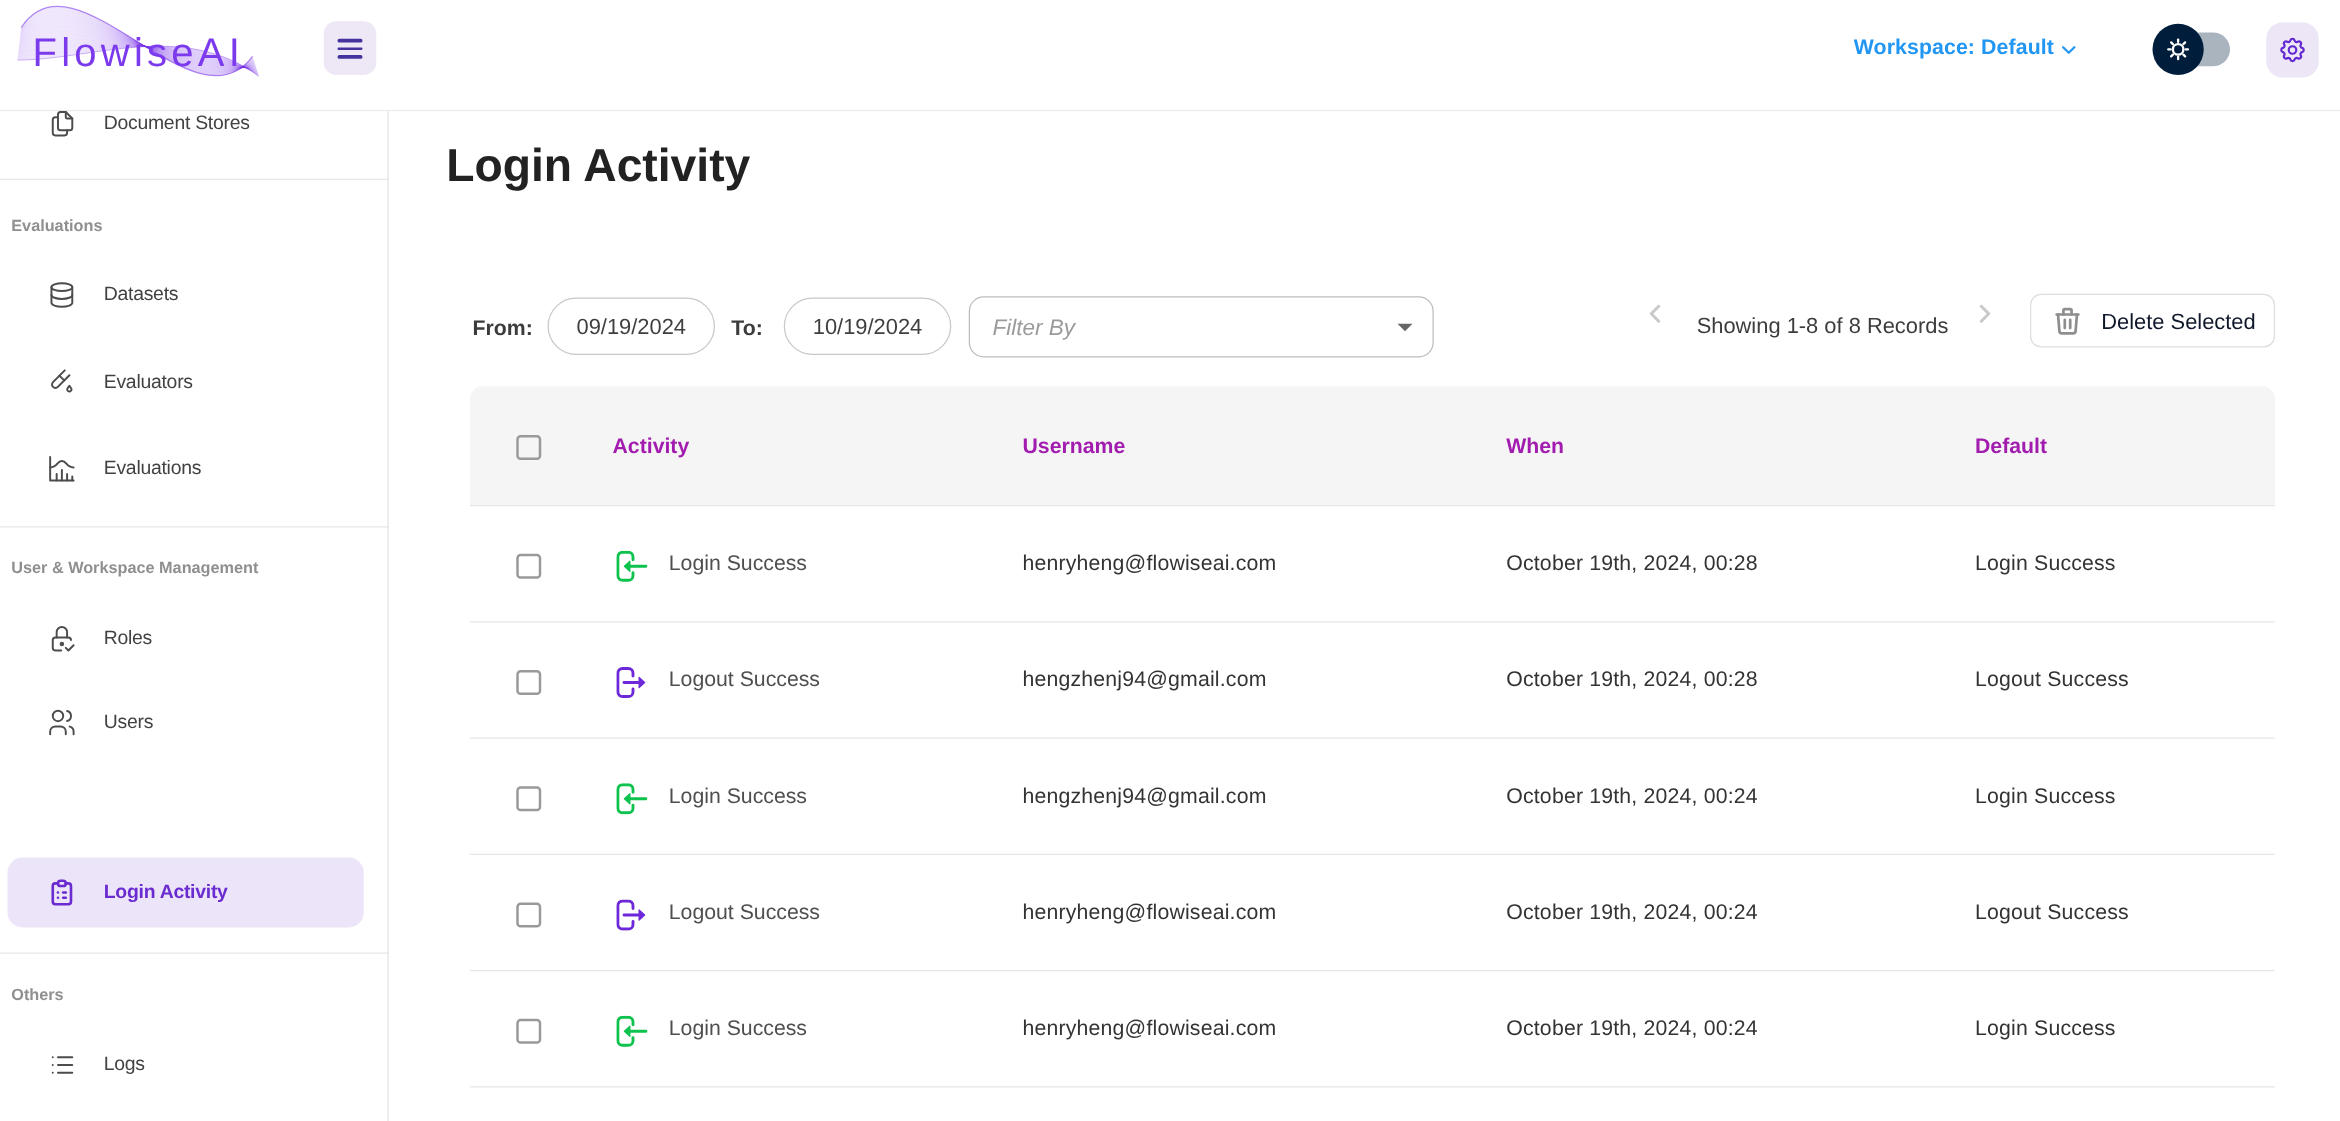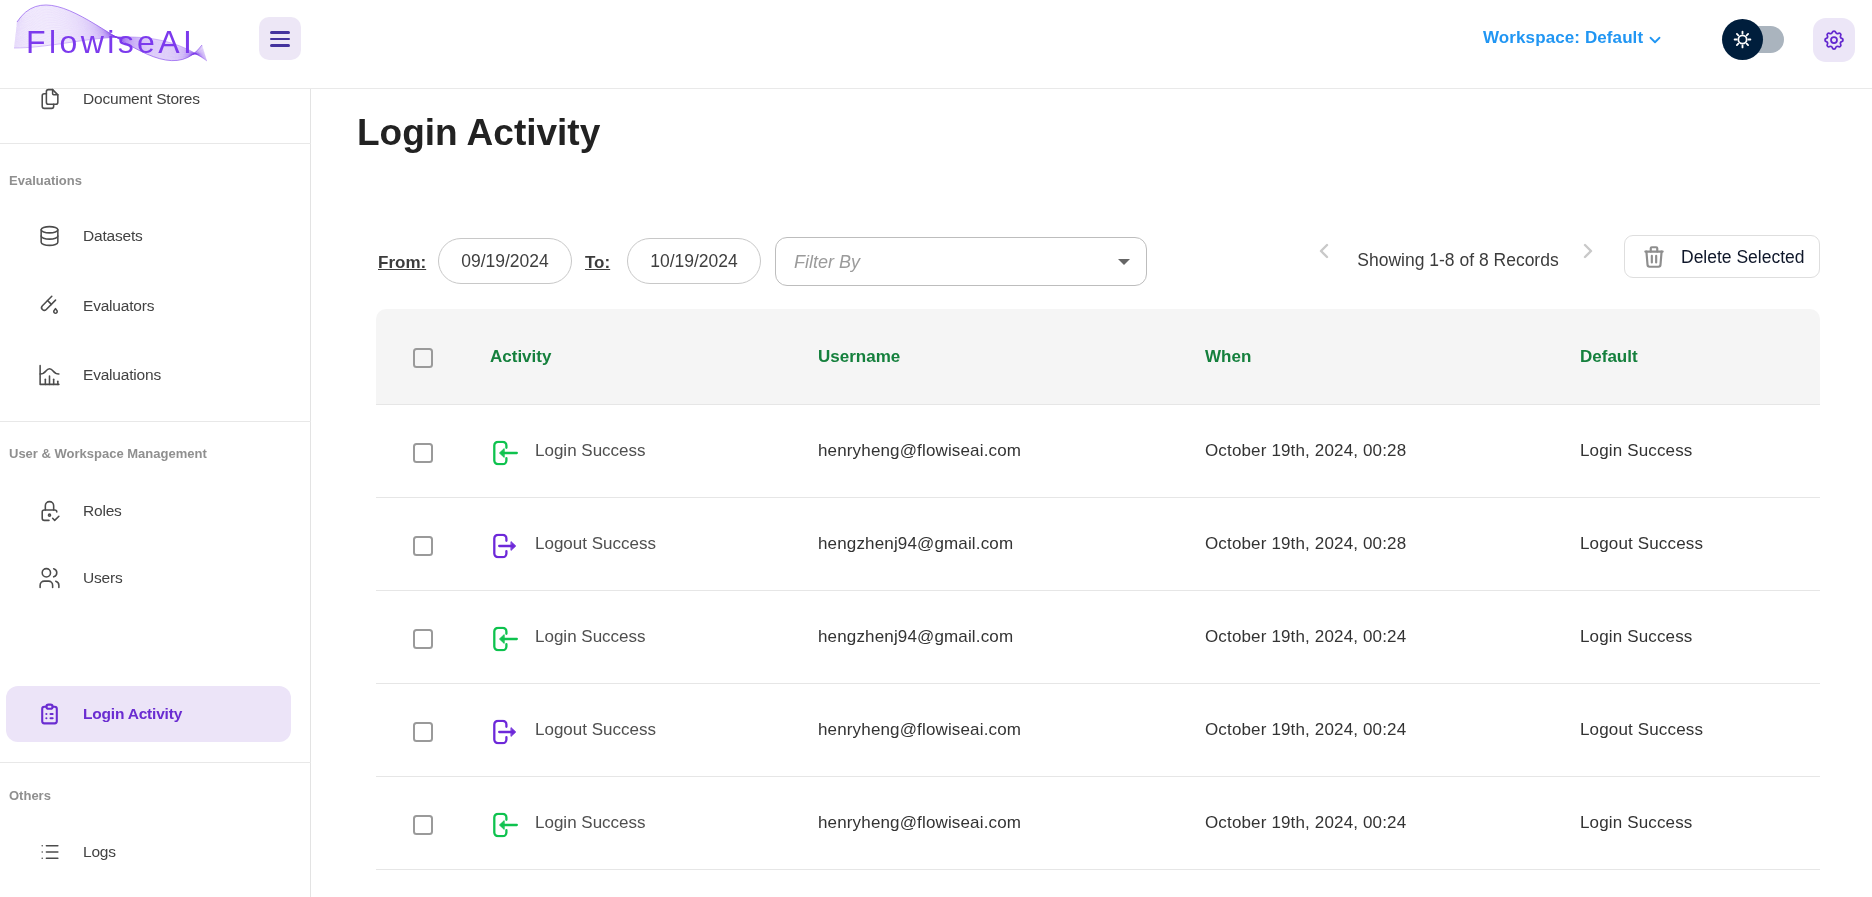--- a/index.html
+++ b/index.html
@@ -14,36 +14,36 @@
 #sidebar { position:absolute; left:0; top:89px; width:311px; height:808px; background:#fff; border-right:1px solid #e3e3e3; }
 .mitem { position:absolute; left:0; width:311px; height:48px;padding-left:17px; }
 .mitem .ic { position:absolute; left:36.5px; top:50%; transform:translateY(-50%); width:25px; height:25px; color:#4c4c4c; }
 .mitem .tx { position:absolute; left:83px; top:50%; transform:translateY(-50%); font-size:15.5px; letter-spacing:-0.2px; color:#424242; }
 .mlabel { position:absolute; left:9px; font-size:13px; font-weight:700; color:#8f8f8f; letter-spacing:0; }
 .mdiv { position:absolute; left:0; width:311px; height:1px; background:#e8e8e8; }
 .active-pill { position:absolute; left:6px; top:596.5px; width:285px; height:56px; border-radius:12px; background:#ece4f8; }
 
 #main { position:absolute; left:312px; top:89px; width:1560px; height:808px; background:#fff; }
 h1.title { position:absolute; left:45px; top:25px; font-size:37px; font-weight:700; color:#222; letter-spacing:0px; line-height:1; }
-.lbl { font-weight:700; font-size:17px; color:#3c3c3c;text-decoration:underline; }
+.lbl { font-weight:700; font-size:17px; color:#3c3c3c; }
 .pill { position:absolute; top:149px; height:46px; border:1px solid #c8c8c8; border-radius:23px; text-align:center; font-size:17.5px; color:#3f3f3f; line-height:44px; background:#fff; }
 #filterby { position:absolute; left:463px; top:148px; width:372px; height:49px; border:1px solid #bdbdbd; border-radius:12px; background:#fff; }
 #filterby .ph { position:absolute; left:18px; top:14px; font-size:18px; color:#9b9b9b;font-style:italic; }
 #filterby .arr { position:absolute; right:16px; top:21px; width:0; height:0; border-left:6px solid transparent; border-right:6px solid transparent; border-top:6px solid #666; }
 .chev { position:absolute; width:24px; height:24px; color:#c9c9c9; }
 #showing { position:absolute; left:1016px; top:161px; width:260px; text-align:center; font-size:17.5px; color:#3c3c3c; }
 #delbtn { position:absolute; left:1312px; top:146px; width:196px; height:43px; border:1px solid #dedede; border-radius:9px; background:#fff; }
 #delbtn .tic { position:absolute; left:16px; top:8px; width:26px; height:26px; color:#8e8e8e; }
 #delbtn .dtx { position:absolute; left:56px; top:11px; font-size:17.5px; color:#0f172a; }
 
 #table { position:absolute; left:64px; top:220px; width:1444px; }
 .thead { position:relative; width:1444px; height:95px; background:#f5f5f5; border-radius:10px 10px 0 0; }
 .trow { position:relative; width:1444px; height:93px; background:#fff; border-top:1px solid #e6e6e6; }
 .cb { position:absolute; left:36.5px; top:calc(50% + 1.5px); transform:translateY(-50%); width:20px; height:20px; border:2px solid #9a9a9a; border-radius:3.5px; background:transparent; }
-.th { position:absolute; top:50%; transform:translateY(-50%); font-weight:700; font-size:17px; color:#15803d; }
+.th { position:absolute; top:50%; transform:translateY(-50%); font-weight:700; font-size:17px; color:#a21caf; }
 .td { position:absolute; top:50%; transform:translateY(-50%); font-size:17px; letter-spacing:0.15px; color:#333; }
 .acticon { position:absolute; left:117px; top:calc(50% + 2px); transform:translateY(-50%); width:25px; height:25px; }
 .actlbl { position:absolute; left:159px; top:50%; transform:translateY(-50%); font-size:17px; color:#4f4f4f; }
 .c2 { left:114px; } .c3 { left:442px; } .c4 { left:829px; } .c5 { left:1204px; }
 </style>
 </head>
 <body>
 <div id="header">
   <svg width="220" height="75" viewBox="0 0 220 75" style="position:absolute;left:0;top:0;">
 <path d="M17.0 22.0 C 60.0 -44.0, 156.0 108.0, 202.0 45.0" stroke="#7c3aed" stroke-width="1.0" fill="none" opacity="0.6"></path>

